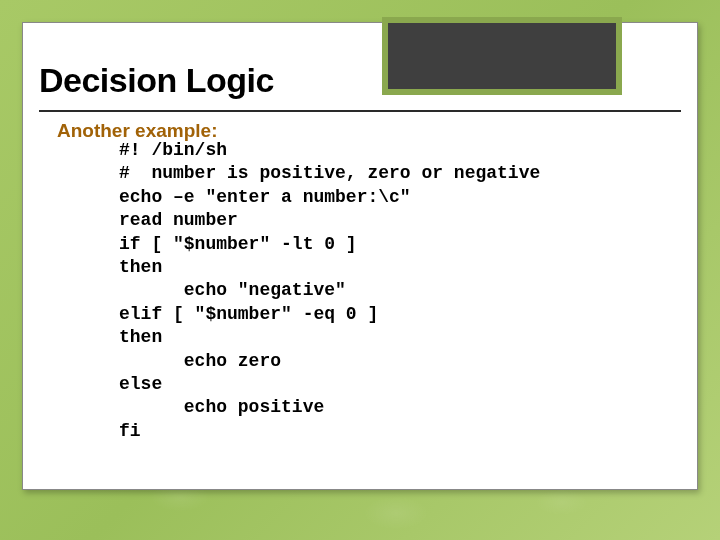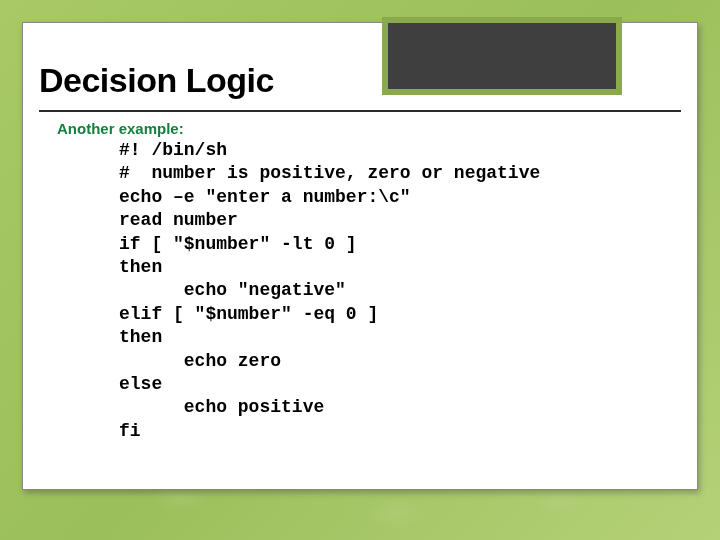--- a/index.html
+++ b/index.html
@@ -53,23 +53,23 @@
     top: 87px;
     left: 16px;
     right: 16px;
     height: 0;
     border-top: 2px solid #2a2a2a;
   }
   .subtitle {
     position: absolute;
     top: 97px;
     left: 34px;
-    font-size: 15px;
+    font-size: 19px;
     font-weight: 700;
-    color: #15803d;
+    color: #a16207;
   }
   .code-block {
     position: absolute;
     top: 116px;
     left: 96px;
     font-family: "Courier New", Courier, monospace;
     font-size: 18px;
     font-weight: 700;
     color: #000;
     white-space: pre;

